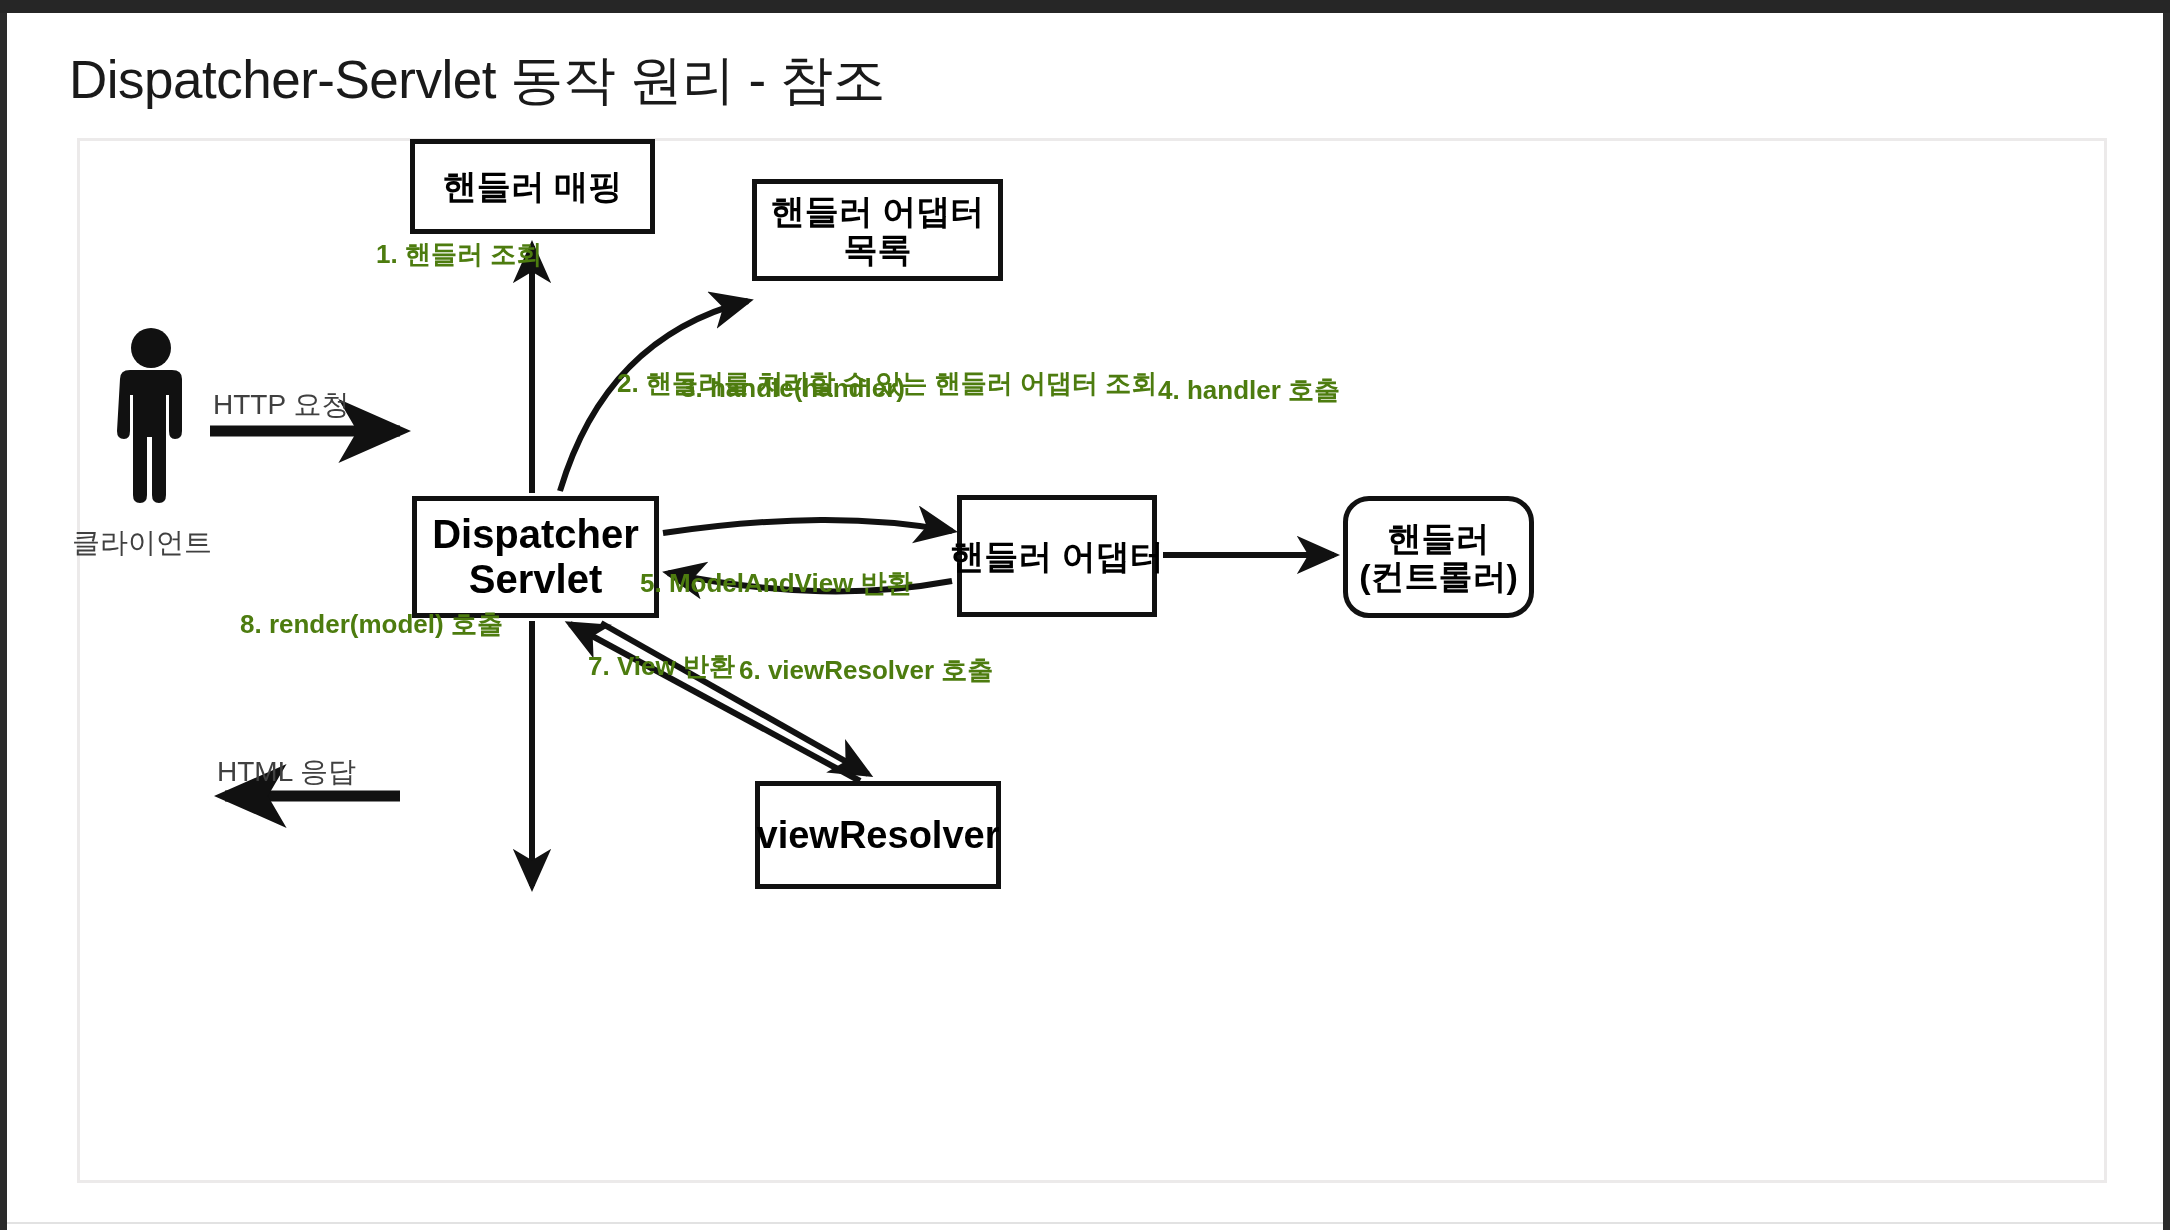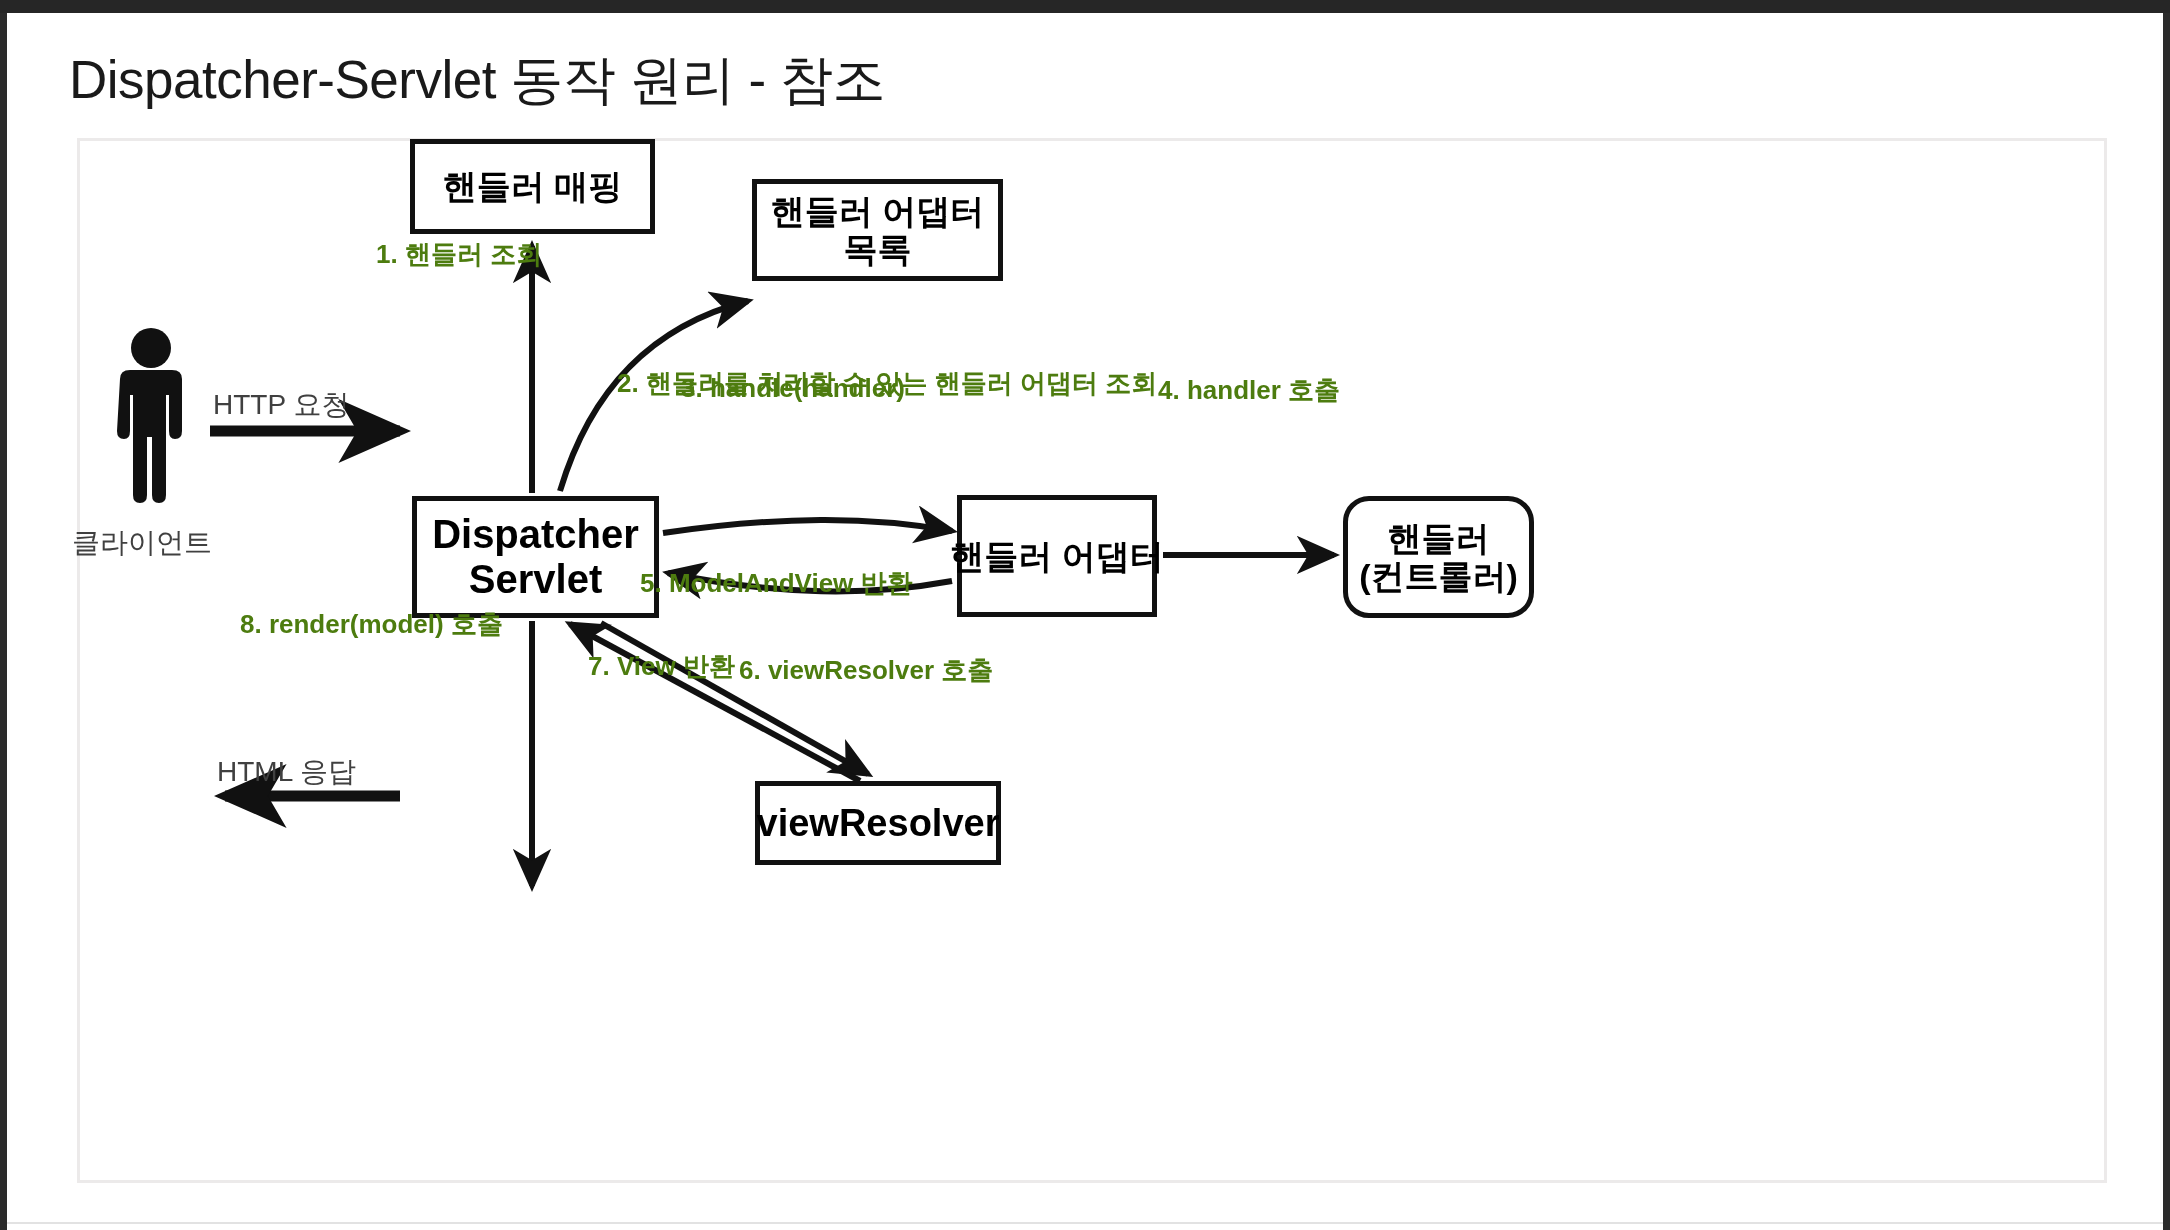--- a/index.html
+++ b/index.html
@@ -38,21 +38,21 @@
     border:5px solid #111;background:#fff;
     display:flex;flex-direction:column;align-items:center;justify-content:center;
     color:#000;font-weight:700;line-height:1.12;text-align:center;
   }
   .node .ln{display:block;white-space:nowrap;}
   #node-handler-mapping{left:330px;top:-2px;width:245px;height:95px;font-size:34px;}
   #node-adapter-list{left:672px;top:38px;width:251px;height:102px;font-size:34px;}
   #node-dispatcher{left:332px;top:355px;width:247px;height:122px;font-size:40px;}
   #node-handler-adapter{left:877px;top:354px;width:200px;height:122px;font-size:34px;}
   #node-handler-controller{left:1263px;top:355px;width:191px;height:122px;font-size:34px;border-radius:26px;}
-  #node-viewresolver{left:675px;top:640px;width:246px;height:84px;font-size:38px;}
+  #node-viewresolver{left:675px;top:640px;width:246px;height:108px;font-size:38px;}
   #node-view{left:332px;top:752px;width:247px;height:103px;font-size:38px;}
 
   
   .label{position:absolute;white-space:nowrap;color:#8a8a8a;}
   .label.step{font-weight:700;font-size:26px;color:#4d7c0f;}
   .label.light{font-weight:400;font-size:28px;color:#404040;margin-top:17px;}
 
   #label-1{left:296px;top:97px;}
   #label-2{left:538px;top:225px;}
   #label-3{left:600px;top:229px;}

